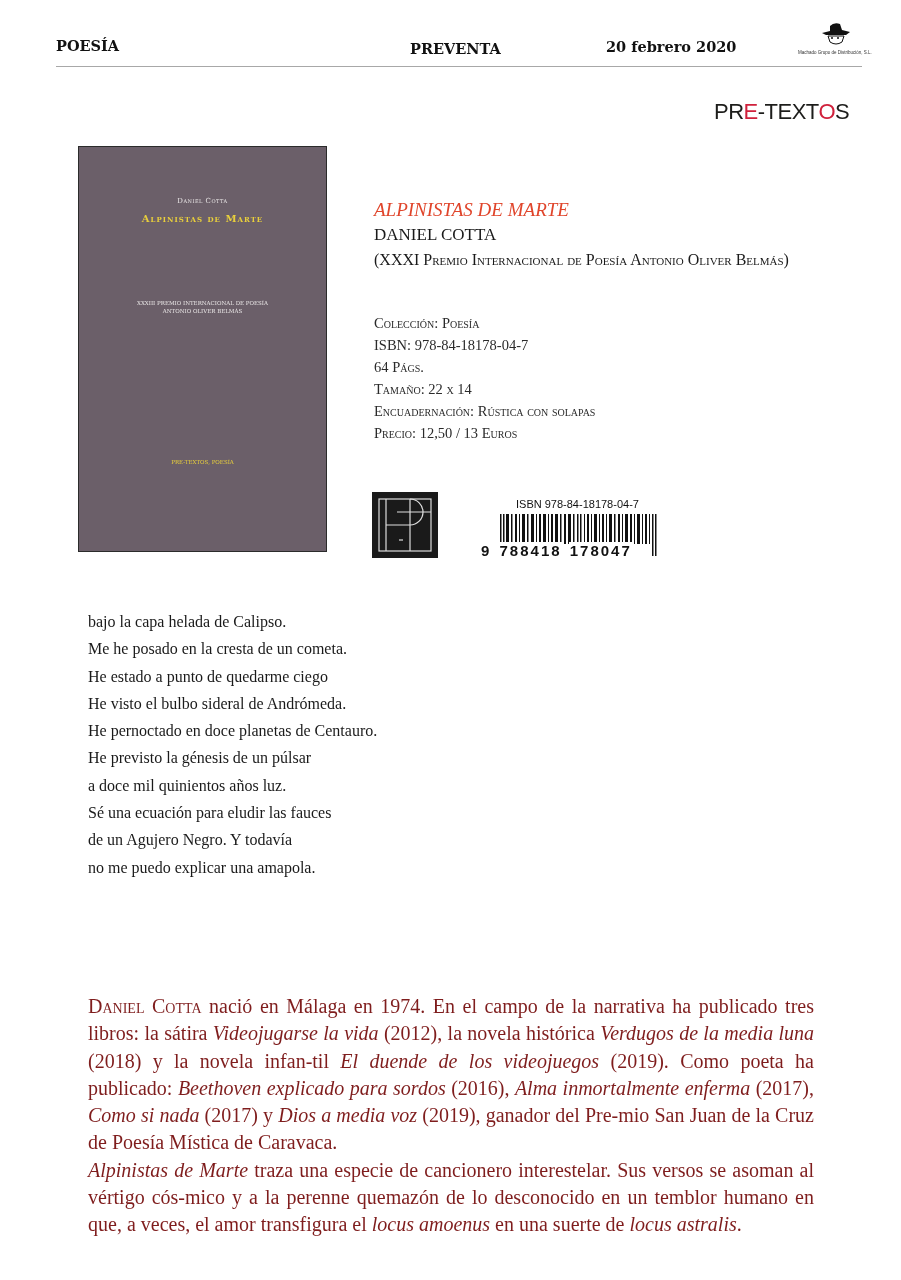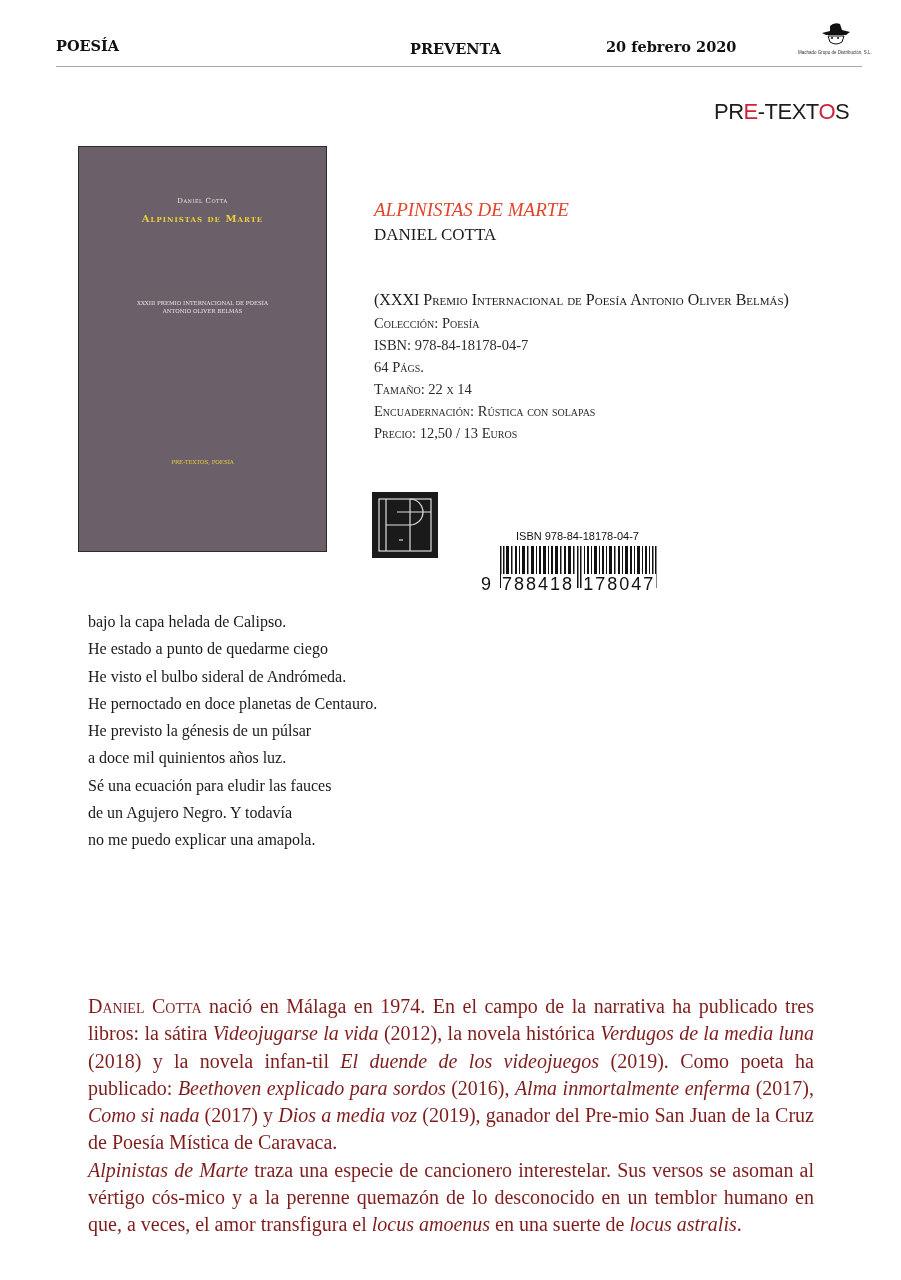--- a/index.html
+++ b/index.html
@@ -19,31 +19,31 @@
 
   .cover { position: absolute; left: 78px; top: 146px; width: 249px; height: 406px; background: #6b5f69; border: 1px solid #2b2b2b; box-sizing: border-box; text-align: center; }
   .cover-author { position: absolute; top: 50px; width: 100%; font-size: 7px; color: #e9e6e6; font-variant: small-caps; letter-spacing: 0.5px; }
   .cover-title { position: absolute; top: 66px; width: 100%; font-size: 10px; color: #e8cf3c; font-variant: small-caps; letter-spacing: 1px; font-weight: bold; }
   .cover-prize { position: absolute; top: 152px; width: 100%; font-size: 5.5px; color: #e9e6e6; line-height: 8px; text-transform: uppercase; }
   .cover-publisher { position: absolute; top: 312px; width: 100%; font-size: 5.5px; color: #e8cf3c; text-transform: uppercase; }
 
   .info { position: absolute; left: 374px; top: 198px; }
   .book-title { font-family: "Liberation Serif", serif; font-style: italic; font-size: 19px; color: #e0452b; line-height: 24px; }
   .book-author { font-family: "Liberation Serif", serif; font-size: 17px; color: #1a1a1a; line-height: 26px; }
-  .book-prize { font-family: "Liberation Serif", serif; font-size: 16px; font-variant: small-caps; color: #1a1a1a; line-height: 24px; white-space: nowrap; margin-top: 40px; }
+  .book-prize { font-family: "Liberation Serif", serif; font-size: 16px; font-variant: small-caps; color: #1a1a1a; line-height: 24px; white-space: nowrap; }
 
   .specs { position: absolute; left: 374px; top: 312px; font-family: "Liberation Serif", serif; font-size: 14.5px; line-height: 22px; color: #2a2a2a; font-variant: small-caps; }
   .specs div { white-space: nowrap; }
 
   .pt-logo { position: absolute; left: 372px; top: 492px; width: 66px; height: 66px; background: #1a1a1a; }
 
-  .barcode { position: absolute; left: 480px; top: 498px; width: 190px; height: 64px; margin-top: 32px; }
+  .barcode { position: absolute; left: 480px; top: 498px; width: 190px; height: 64px; }
   .barcode-isbn { position: absolute; left: 36px; top: 0; font-family: "Liberation Sans", sans-serif; font-size: 11px; color: #111; white-space: nowrap; }
   .barcode-bars { position: absolute; left: 20px; top: 16px; }
-  .barcode-digits { position: absolute; left: 0; top: 44px; font-family: "Liberation Sans", sans-serif; font-size: 18px; letter-spacing: 2px; color: #111; white-space: nowrap; background: transparent; }
+  .barcode-digits { position: absolute; left: 0; top: 44px; font-family: "Liberation Sans", sans-serif; font-size: 15px; letter-spacing: 2px; color: #111; white-space: nowrap; background: transparent; font-weight: bold; }
   .barcode-digits span { background: #fff; padding: 0 1px; }
 
   .poem { position: absolute; left: 88px; top: 608px; font-family: "Liberation Serif", serif; font-size: 16px; line-height: 27.3px; color: #1a1a1a; }
   .poem .dropcap { font-size: 27px; line-height: 16px; }
   .poem div { white-space: nowrap; }
 
   .bio { position: absolute; left: 88px; top: 993px; width: 726px; font-family: "Liberation Serif", serif; font-size: 20px; line-height: 27.3px; color: #7f1d1d; text-align: justify; }
   .bio p { margin: 0; }
   .bio .sc { font-variant: small-caps; }
   .bio i { font-style: italic; }
@@ -151,20 +151,21 @@
       <rect x="155" y="0" width="1.5" height="42"></rect>
     </g>
   </svg>
   <div class="barcode-digits">
     <span>9</span>&nbsp;<span>788418</span>&nbsp;<span>178047</span>
   </div>
 </div>
 
 <div class="poem">
   <div>bajo la capa helada de Calipso.</div>
+  <div>Me he posado en la cresta de un cometa.</div>
   <div>He estado a punto de quedarme ciego</div>
   <div>He visto el bulbo sideral de Andrómeda.</div>
   <div>He pernoctado en doce planetas de Centauro.</div>
   <div>He previsto la génesis de un púlsar</div>
   <div>a doce mil quinientos años luz.</div>
   <div>Sé una ecuación para eludir las fauces</div>
   <div>de un Agujero Negro. Y todavía</div>
   <div>no me puedo explicar una amapola.</div>
 </div>
 

